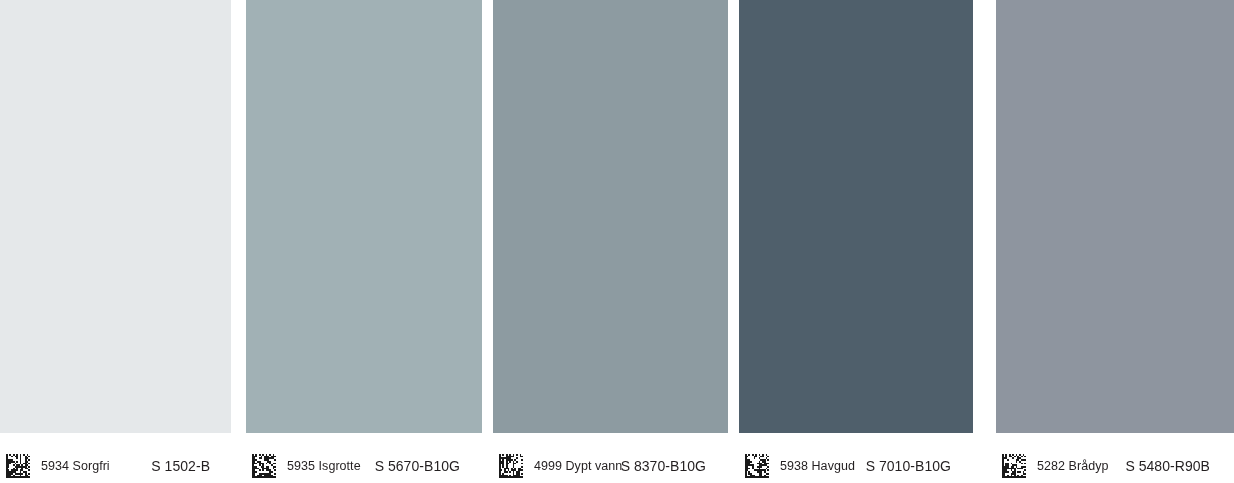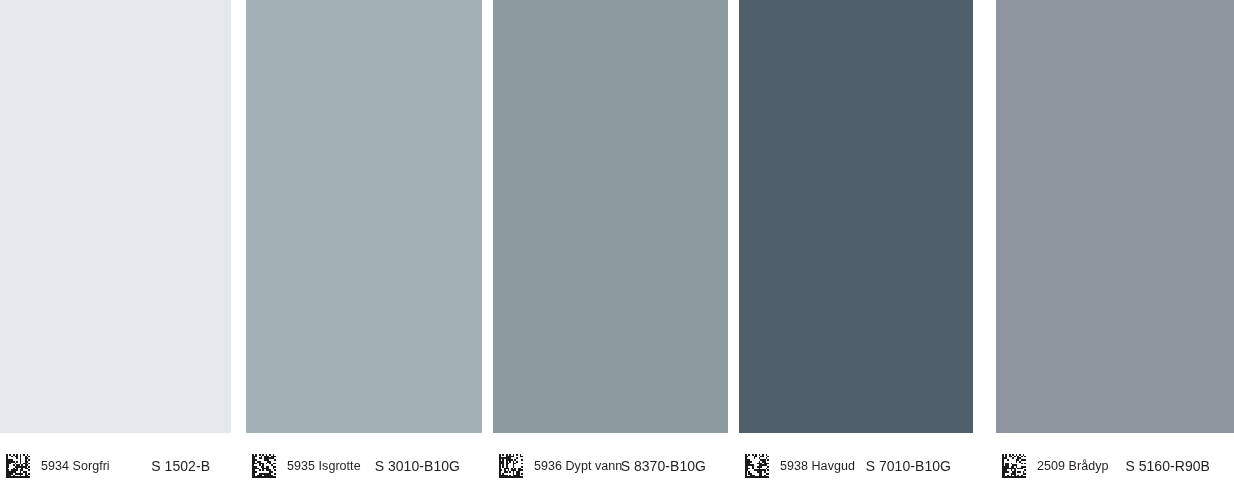--- a/index.html
+++ b/index.html
@@ -345,21 +345,21 @@
               <rect x="7" y="13" width="1" height="1"></rect>
               <rect x="8" y="13" width="1" height="1"></rect>
               <rect x="9" y="13" width="1" height="1"></rect>
               <rect x="10" y="13" width="1" height="1"></rect>
               <rect x="11" y="13" width="1" height="1"></rect>
               <rect x="12" y="13" width="1" height="1"></rect>
               <rect x="13" y="13" width="1" height="1"></rect>
             </g>
           </svg></span>
         <span class="swatch-name">5935 Isgrotte</span>
-        <span class="swatch-code">S 3010-B10G</span>
+        <span class="swatch-code">S 5670-B10G</span>
       </div>
     </div>
     <div class="swatch-column col-2">
       <div class="swatch-chip" title="S 5010-B10G" style="background: rgb(141, 155, 161);"></div>
       <div class="swatch-caption">
         <span class="datamatrix"><svg viewBox="0 0 14 14" width="24" height="24" shape-rendering="crispEdges" xmlns="http://www.w3.org/2000/svg">
             <rect width="14" height="14" fill="#ffffff"></rect>
             <g fill="#1a1a1a">
               <rect x="0" y="0" width="1" height="1"></rect>
               <rect x="2" y="0" width="1" height="1"></rect>
@@ -466,21 +466,21 @@
               <rect x="6" y="13" width="1" height="1"></rect>
               <rect x="7" y="13" width="1" height="1"></rect>
               <rect x="8" y="13" width="1" height="1"></rect>
               <rect x="9" y="13" width="1" height="1"></rect>
               <rect x="10" y="13" width="1" height="1"></rect>
               <rect x="11" y="13" width="1" height="1"></rect>
               <rect x="12" y="13" width="1" height="1"></rect>
               <rect x="13" y="13" width="1" height="1"></rect>
             </g>
           </svg></span>
-        <span class="swatch-name">5936 Dypt vann</span>
+        <span class="swatch-name">4999 Dypt vann</span>
         <span class="swatch-code">S 8370-B10G</span>
       </div>
     </div>
     <div class="swatch-column col-3">
       <div class="swatch-chip" title="S 7010-B10G" style="background: rgb(79, 95, 107);"></div>
       <div class="swatch-caption">
         <span class="datamatrix"><svg viewBox="0 0 14 14" width="24" height="24" shape-rendering="crispEdges" xmlns="http://www.w3.org/2000/svg">
             <rect width="14" height="14" fill="#ffffff"></rect>
             <g fill="#1a1a1a">
               <rect x="0" y="0" width="1" height="1"></rect>
@@ -705,17 +705,17 @@
               <rect x="6" y="13" width="1" height="1"></rect>
               <rect x="7" y="13" width="1" height="1"></rect>
               <rect x="8" y="13" width="1" height="1"></rect>
               <rect x="9" y="13" width="1" height="1"></rect>
               <rect x="10" y="13" width="1" height="1"></rect>
               <rect x="11" y="13" width="1" height="1"></rect>
               <rect x="12" y="13" width="1" height="1"></rect>
               <rect x="13" y="13" width="1" height="1"></rect>
             </g>
           </svg></span>
-        <span class="swatch-name">2509 Brådyp</span>
-        <span class="swatch-code">S 5160-R90B</span>
+        <span class="swatch-name">5282 Brådyp</span>
+        <span class="swatch-code">S 5480-R90B</span>
       </div>
     </div>
   </div>
 
 </body></html>

